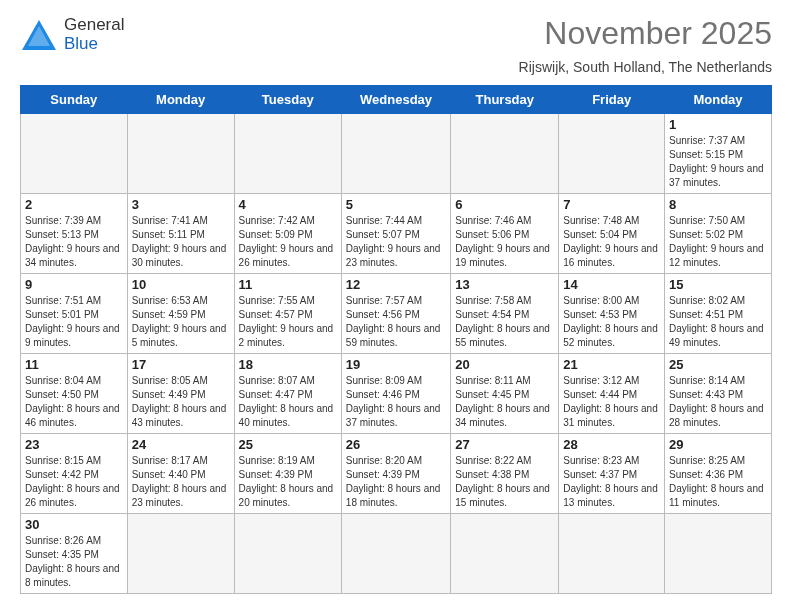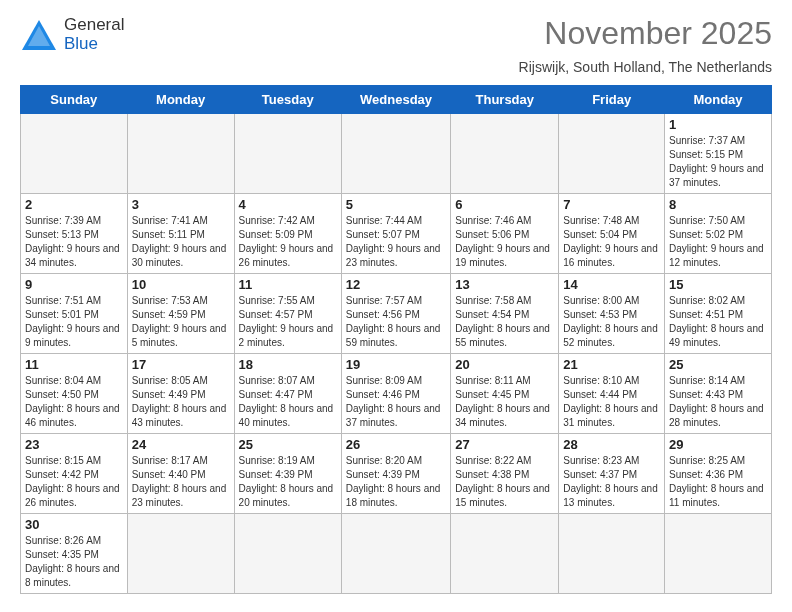--- a/index.html
+++ b/index.html
@@ -185,21 +185,21 @@
         <tr>
           <td>
             <span class="day-number">9</span>
             <div class="day-info">Sunrise: 7:51 AM
 Sunset: 5:01 PM
 Daylight: 9 hours
 and 9 minutes.</div>
           </td>
           <td>
             <span class="day-number">10</span>
-            <div class="day-info">Sunrise: 7:53 AM
+            <div class="day-info">Sunrise: 6:53 AM
 Sunset: 4:59 PM
 Daylight: 9 hours
 and 5 minutes.</div>
           </td>
           <td>
             <span class="day-number">11</span>
             <div class="day-info">Sunrise: 7:55 AM
 Sunset: 4:57 PM
 Daylight: 9 hours
 and 2 minutes.</div>
@@ -264,21 +264,21 @@
           </td>
           <td>
             <span class="day-number">20</span>
             <div class="day-info">Sunrise: 8:11 AM
 Sunset: 4:45 PM
 Daylight: 8 hours
 and 34 minutes.</div>
           </td>
           <td>
             <span class="day-number">21</span>
-            <div class="day-info">Sunrise: 8:10 AM
+            <div class="day-info">Sunrise: 3:12 AM
 Sunset: 4:44 PM
 Daylight: 8 hours
 and 31 minutes.</div>
           </td>
           <td>
             <span class="day-number">25</span>
             <div class="day-info">Sunrise: 8:14 AM
 Sunset: 4:43 PM
 Daylight: 8 hours
 and 28 minutes.</div>

